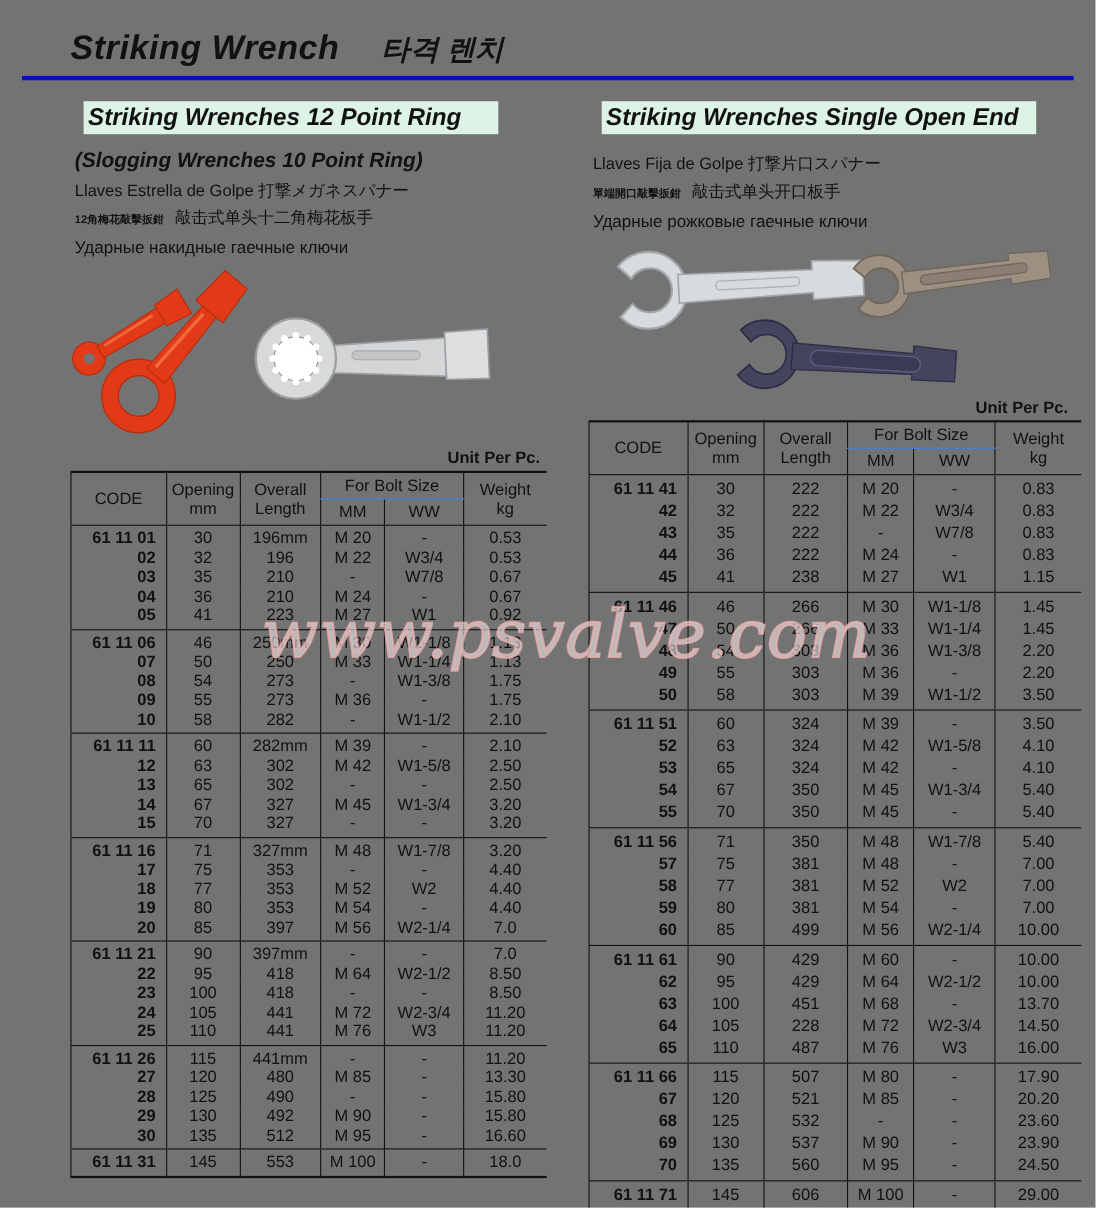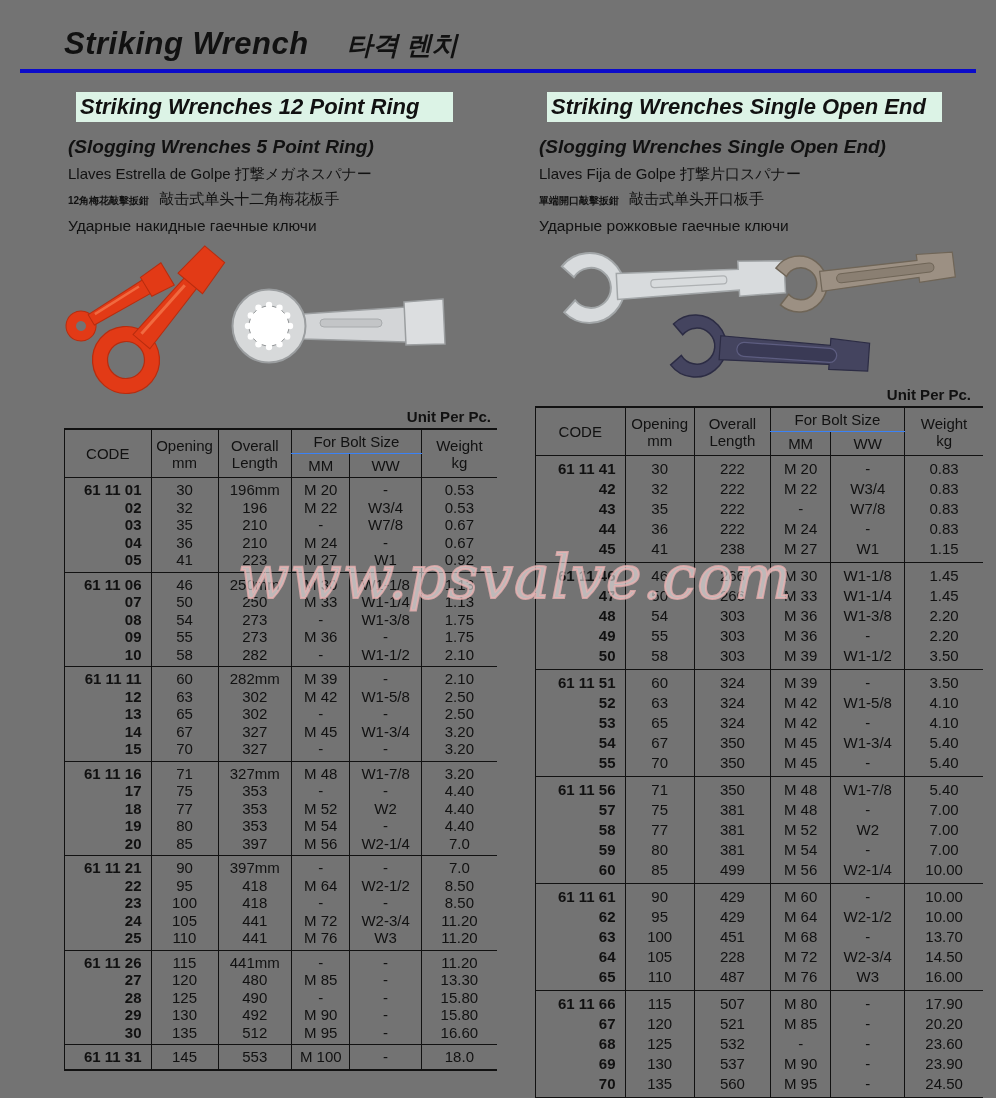--- a/index.html
+++ b/index.html
@@ -57,21 +57,21 @@
 
 <div id="page">
 
   <div id="title-row">
     <span class="title-en">Striking Wrench</span><span class="title-ko">타격 렌치</span>
   </div>
   <div id="blue-rule"></div>
 
   <div class="col" id="col-left">
     <h2 class="sec-heading">Striking Wrenches 12 Point Ring</h2>
-    <div class="sec-subheading">(Slogging Wrenches 5 Point Ring)</div>
+    <div class="sec-subheading">(Slogging Wrenches 10 Point Ring)</div>
     <div class="lang-line">Llaves Estrella de Golpe  打撃メガネスパナー</div>
     <div class="lang-line">
       <span class="zh-bold">12角梅花敲擊扳鉗</span><span>敲击式单头十二角梅花板手</span>
     </div>
     <div class="lang-line lang-ru">Ударные накидные гаечные ключи</div>
 
     <svg class="product-pic" width="441" height="168" viewBox="0 0 441 168">
 
       <g transform="translate(17,88) rotate(-31)">
         <circle cx="0" cy="0" r="10" fill="none" stroke="#e23a16" stroke-width="10"></circle>
@@ -394,21 +394,20 @@
             <td>M 100</td>
             <td>-</td>
             <td>18.0</td>
           </tr>
         </tbody>
     </table>
   </div>
 
   <div class="col" id="col-right">
     <h2 class="sec-heading">Striking Wrenches Single Open End</h2>
-    <div class="sec-subheading">(Slogging Wrenches Single Open End)</div>
     <div class="lang-line">Llaves Fija de Golpe 打撃片口スパナー</div>
     <div class="lang-line">
       <span class="zh-bold">單端開口敲擊扳鉗</span><span>敲击式单头开口板手</span>
     </div>
     <div class="lang-line lang-ru">Ударные рожковые гаечные ключи</div>
 
     <svg class="product-pic" width="450" height="146" viewBox="0 0 450 146">
 
       <g transform="translate(54,50) rotate(-3)">
         <path d="M-26,-23 A35,35 0 1 1 -26,23 L-14.5,11.5 A20,20 0 1 0 -14.5,-11.5 Z" fill="#d8dbdd" stroke="#a2a6a8" stroke-width="2"></path>

